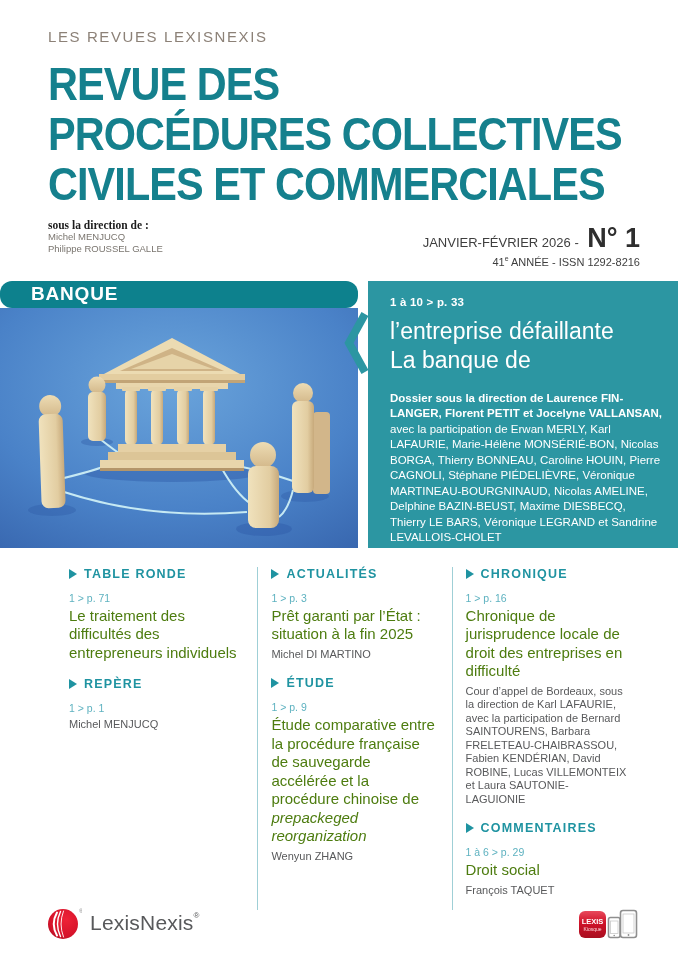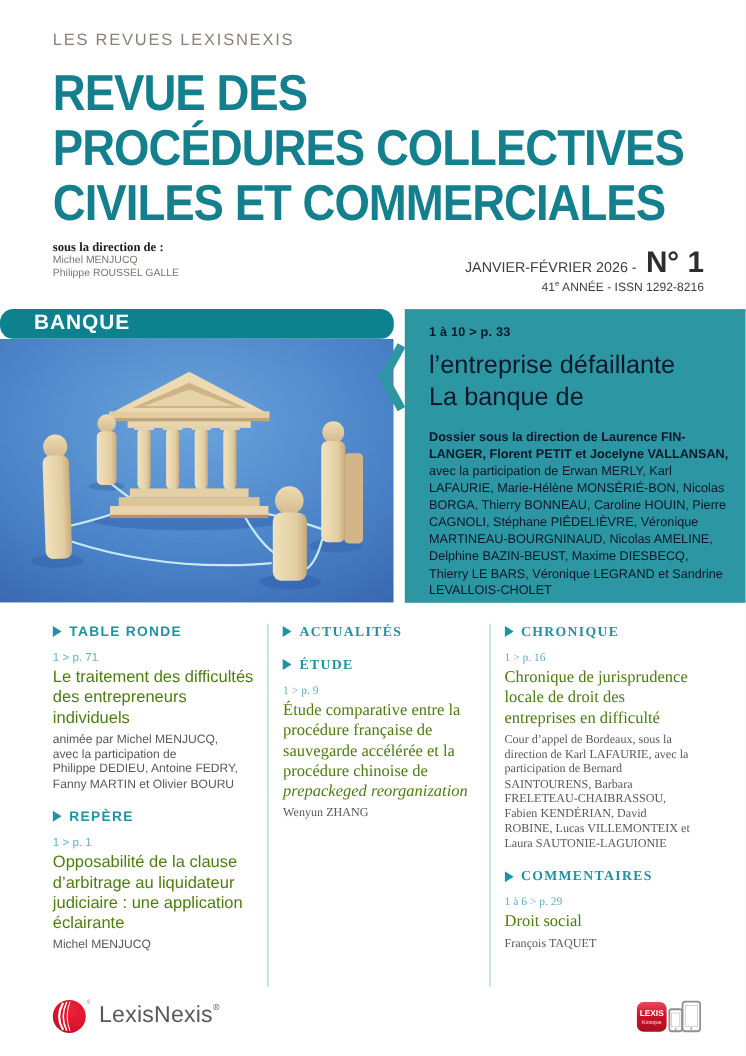--- a/index.html
+++ b/index.html
@@ -30,35 +30,35 @@
   
   .feature{display:flex;margin-top:13px;height:267px;}
   .feature-left{width:358px;display:flex;flex-direction:column;}
   .category-banner{
     height:27px;background:#0d818d;color:#fff;font-weight:bold;font-size:19px;
     letter-spacing:.8px;display:flex;align-items:center;padding-left:31px;box-sizing:border-box;border-radius:12px;
   }
   .photo{flex:1;position:relative;overflow:hidden;}
   .photo svg{display:block;width:100%;height:100%;}
   .feature-right{
-    flex:1;margin-left:10px;background:#2c96a2;color:#0f172a;
+    flex:1;margin-left:10px;background:#2c96a2;color:#ffffff;
     position:relative;padding:15px 14px 16px 22px;box-sizing:border-box;
   }
   .chevron{position:absolute;left:-24px;top:30px;}
   .feature-ref{font-weight:bold;font-size:11.5px;letter-spacing:.2px;}
   .feature-title{margin-top:9px;font-size:23px;line-height:29px;font-weight:normal;}
   .dossier{margin:16px 0 0 0;font-size:11.5px;line-height:15.5px;}
   .dossier b{font-weight:bold;}
   
   .contents{
     display:grid;grid-template-columns:1fr 1.03fr 1fr;
-    padding:19px 38px 0 48px;height:330px;box-sizing:content-box;
+    padding:19px 38px 0 69px;height:330px;box-sizing:content-box;
   }
   .col{padding-right:12px;}
-  .col + .col{border-left:1px solid #9fcfd6;padding-left:13px;font-family:Liberation Serif, serif;}
+  .col + .col{border-left:1px solid #9fcfd6;padding-left:13px;}
   .sec-header{display:flex;align-items:center;margin:15px 0 11px 0;}
   .sec-header:first-child{margin-top:0;}
   .tri{width:0;height:0;border-left:8px solid #1f93a1;border-top:5px solid transparent;border-bottom:5px solid transparent;margin-right:7px;}
   .sec-label{color:#1f93a1;font-weight:bold;font-size:12.5px;letter-spacing:1.2px;}
   .item{margin-bottom:13px;}
   .ref{color:#5eb2c0;font-size:10.5px;margin-bottom:3px;}
   .ititle{color:#4d7c0f;font-size:15px;line-height:18.5px;}
   .ititle em{font-style:italic;}
   .byline{color:#58595b;font-size:11px;line-height:13.5px;margin-top:4px;white-space:pre-line;}
   
@@ -208,39 +208,39 @@
 
   <div class="contents">
     <div class="col">
         <div class="sec-header">
           <span class="tri"></span>
           <span class="sec-label">TABLE RONDE</span>
         </div>
         <div class="item">
           <div class="ref">1 &gt; p. 71</div>
           <div class="ititle">Le traitement des difficultés des entrepreneurs individuels</div>
-          <div class="byline">animée par Michel MENJUCQ,
-avec la participation de
-Philippe DEDIEU, Antoine FEDRY,
-Fanny MARTIN et Olivier BOURU</div>
         </div>
         <div class="sec-header">
           <span class="tri"></span>
           <span class="sec-label">REPÈRE</span>
         </div>
         <div class="item">
           <div class="ref">1 &gt; p. 1</div>
-          <div class="ititle">Opposabilité de la clause d’arbitrage au liquidateur judiciaire : une application éclairante</div>
           <div class="byline">Michel MENJUCQ</div>
         </div>
       </div>
     <div class="col">
         <div class="sec-header">
           <span class="tri"></span>
           <span class="sec-label">ACTUALITÉS</span>
+        </div>
+        <div class="item">
+          <div class="ref">1 &gt; p. 3</div>
+          <div class="ititle">Prêt garanti par l’État : situation à la fin 2025</div>
+          <div class="byline">Michel DI MARTINO</div>
         </div>
         <div class="sec-header">
           <span class="tri"></span>
           <span class="sec-label">ÉTUDE</span>
         </div>
         <div class="item">
           <div class="ref">1 &gt; p. 9</div>
           <div class="ititle">Étude comparative entre la procédure française de sauvegarde accélérée et la procédure chinoise de <em>prepackeged reorganization</em></div>
           <div class="byline">Wenyun ZHANG</div>
         </div>

